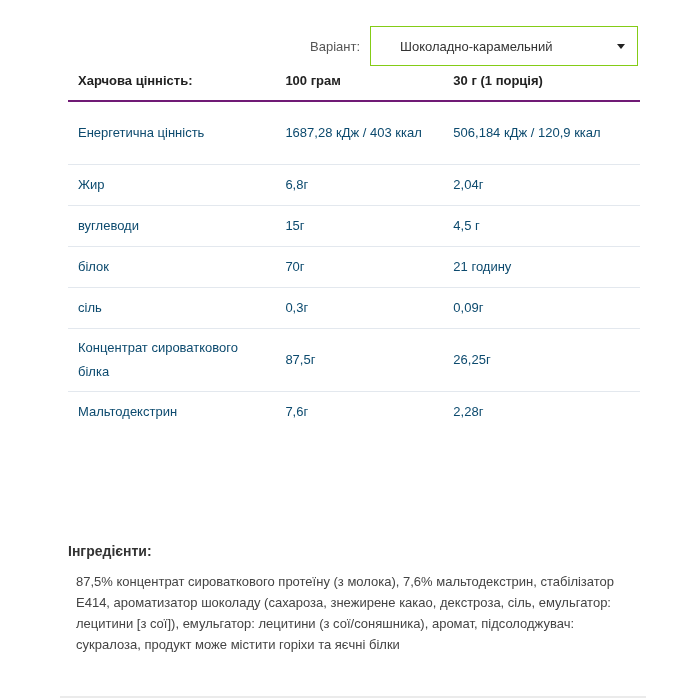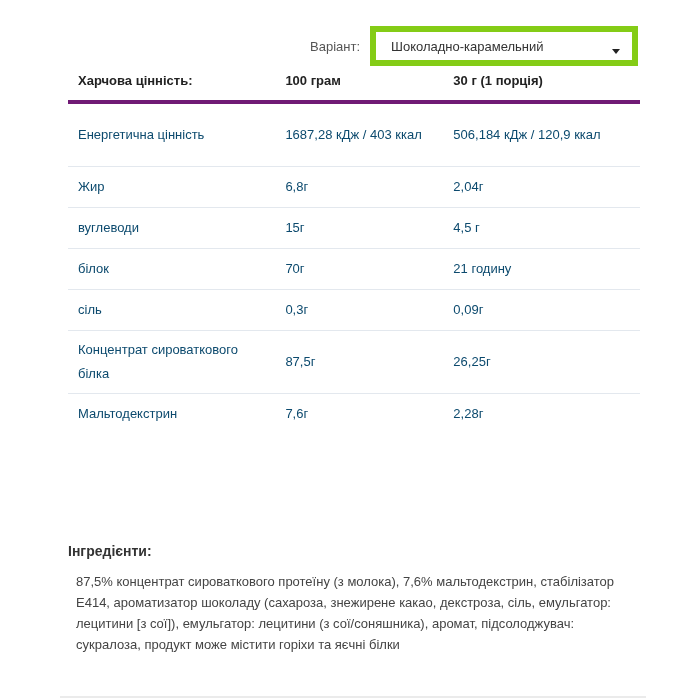--- a/index.html
+++ b/index.html
@@ -30,25 +30,25 @@
       color: #555555;
       width: 70px;
       text-align: left;
       padding-left: 10px;
       box-sizing: border-box;
     }
     .variant-select {
       position: relative;
       width: 268px;
       height: 40px;
-      border: 6px solid #84cc16;
+      border: 1px solid #84cc16;
       box-sizing: border-box;
       display: flex;
       align-items: center;
-      padding-left: 15px;
+      padding-left: 29px;
       color: #333333;
       font-size: 13px;
       background: #ffffff;
       cursor: pointer;
     }
     .variant-select .caret {
       position: absolute;
       right: 12px;
       top: 17px;
       width: 0;
@@ -69,21 +69,21 @@
       text-align: left;
       vertical-align: middle;
       padding: 0 10px;
       font-size: 13px;
       line-height: 24px;
     }
     .nutrition-table th {
       font-weight: bold;
       color: #222222;
       height: 38px;
-      border-bottom: 4px solid #701a75;
+      border-bottom: 2px solid #701a75;
     }
     .nutrition-table td {
       color: #0c4a6e;
       height: 40px;
       border-bottom: 1px solid #e3e8ee;
     }
     .nutrition-table tr.tall td {
       height: 62px;
     }
     .nutrition-table tr.last td {

